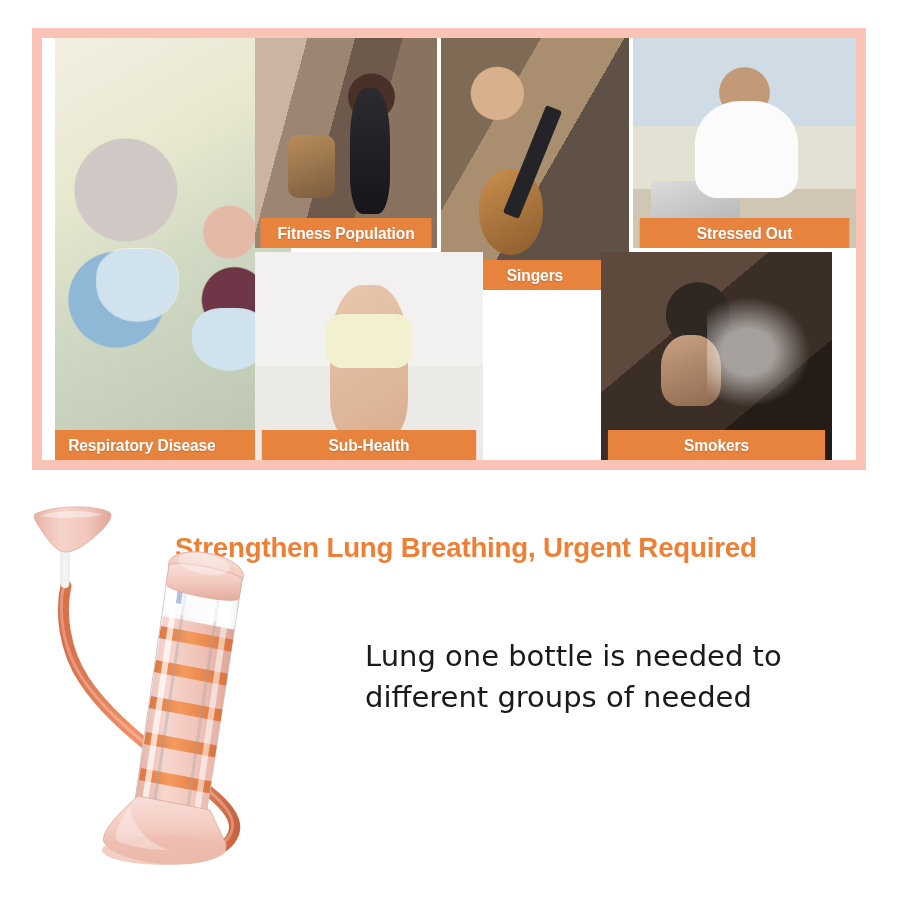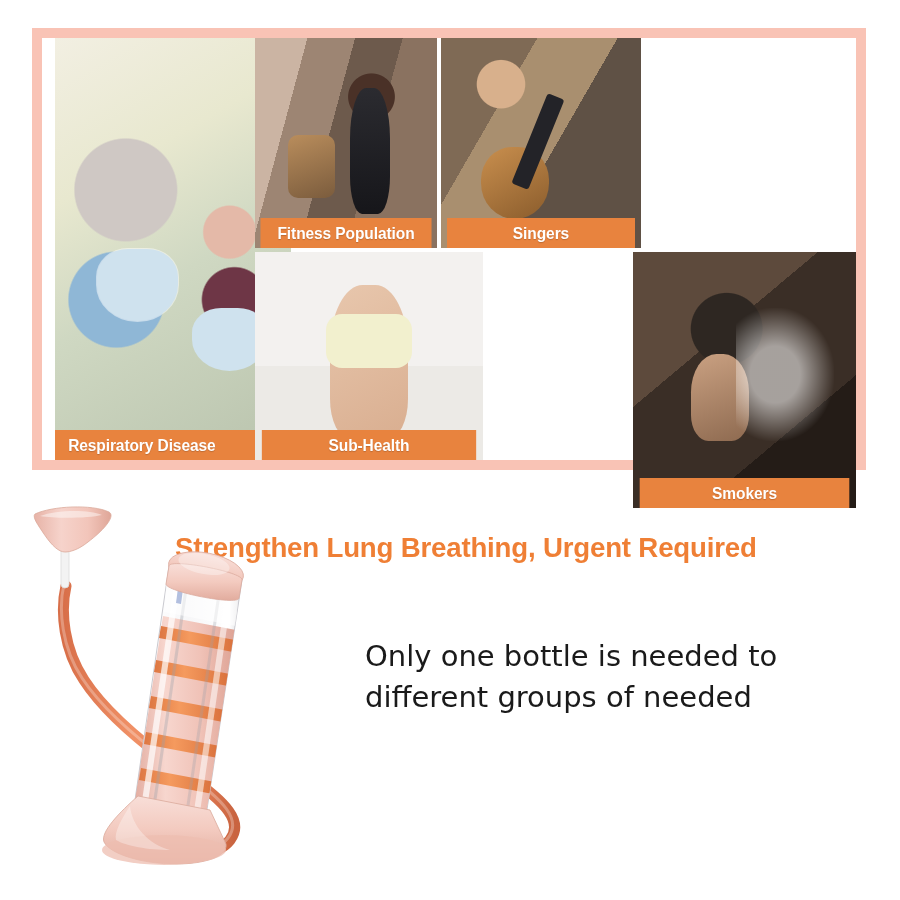--- a/index.html
+++ b/index.html
@@ -27,25 +27,25 @@
     height:30px;line-height:30px;
     text-align:center;white-space:nowrap;
     text-shadow:0 1px 1px rgba(0,0,0,.18);
     transform:scaleX(.94);transform-origin:center;
   }
   .caption.left{text-align:left;padding-left:14px;box-sizing:border-box;transform-origin:left;}
 
   
   #tile-respiratory{left:13px;top:0;width:236px;height:422px;}
   #tile-fitness{left:213px;top:0;width:182px;height:210px;}
-  #tile-singers{left:399px;top:0;width:188px;height:210px;padding-left:12px;}
+  #tile-singers{left:399px;top:0;width:188px;height:252px;}
   #tile-stressed{left:591px;top:0;width:223px;height:210px;}
   #tile-subhealth{left:213px;top:214px;width:182px;height:208px;padding-left:46px;}
   #tile-insomnia{left:399px;top:214px;width:188px;height:208px;}
-  #tile-smokers{left:591px;top:214px;width:223px;height:256px;}
+  #tile-smokers{left:559px;top:214px;width:223px;height:208px;padding-left:8px;}
 
   
   .ph-respiratory{background:
      radial-gradient(circle at 76% 62%, #6e3646 0 10%, transparent 10.5%),
      radial-gradient(circle at 74% 46%, #e4b9a8 0 9%, transparent 9.5%),
      radial-gradient(circle at 30% 36%, #cfc8c4 0 16%, transparent 16.5%),
      radial-gradient(circle at 26% 62%, #8fb7d6 0 15%, transparent 15.5%),
      linear-gradient(150deg,#f2efe2 0%,#e8e8cf 30%,#cfd8c2 55%,#b9c3ad 100%);}
   .ph-respiratory::after{content:"";position:absolute;left:18%;top:50%;width:34%;height:17%;
      background:#cfe2ee;border-radius:42% 42% 55% 55%;box-shadow:0 0 0 1px rgba(255,255,255,.5);}
@@ -131,39 +131,43 @@
     <div class="tile" id="tile-fitness">
       <div class="photo ph-fitness"></div>
       <div class="caption">Fitness Population</div>
     </div>
 
     <div class="tile" id="tile-singers">
       <div class="photo ph-singers"></div>
       <div class="caption">Singers</div>
     </div>
 
+    <div class="tile" id="tile-stressed">
+      <div class="photo ph-stressed"></div>
+      <div class="caption">Stressed Out</div>
+    </div>
 
     <div class="tile" id="tile-subhealth">
       <div class="photo ph-subhealth"></div>
       <div class="caption">Sub-Health</div>
     </div>
 
 
     <div class="tile" id="tile-smokers">
       <div class="photo ph-smokers"></div>
       <div class="caption">Smokers</div>
     </div>
 
   </div>
 </div>
 
 <div id="headline">Strengthen Lung Breathing, Urgent Required</div>
 
 <div id="body-copy">
-  <span class="ln">Only one bottle is needed to</span>
+  <span class="ln">Lung one bottle is needed to</span>
   <span class="ln">different groups of needed</span>
 </div>
 
 <div id="device">
   <svg viewBox="0 0 300 390" xmlns="http://www.w3.org/2000/svg">
     <defs>
       <linearGradient id="gPink" x1="0" y1="0" x2="1" y2="0">
         <stop offset="0%" stop-color="#e7b3a7"></stop>
         <stop offset="35%" stop-color="#f6d3cb"></stop>
         <stop offset="70%" stop-color="#f2c5ba"></stop>

